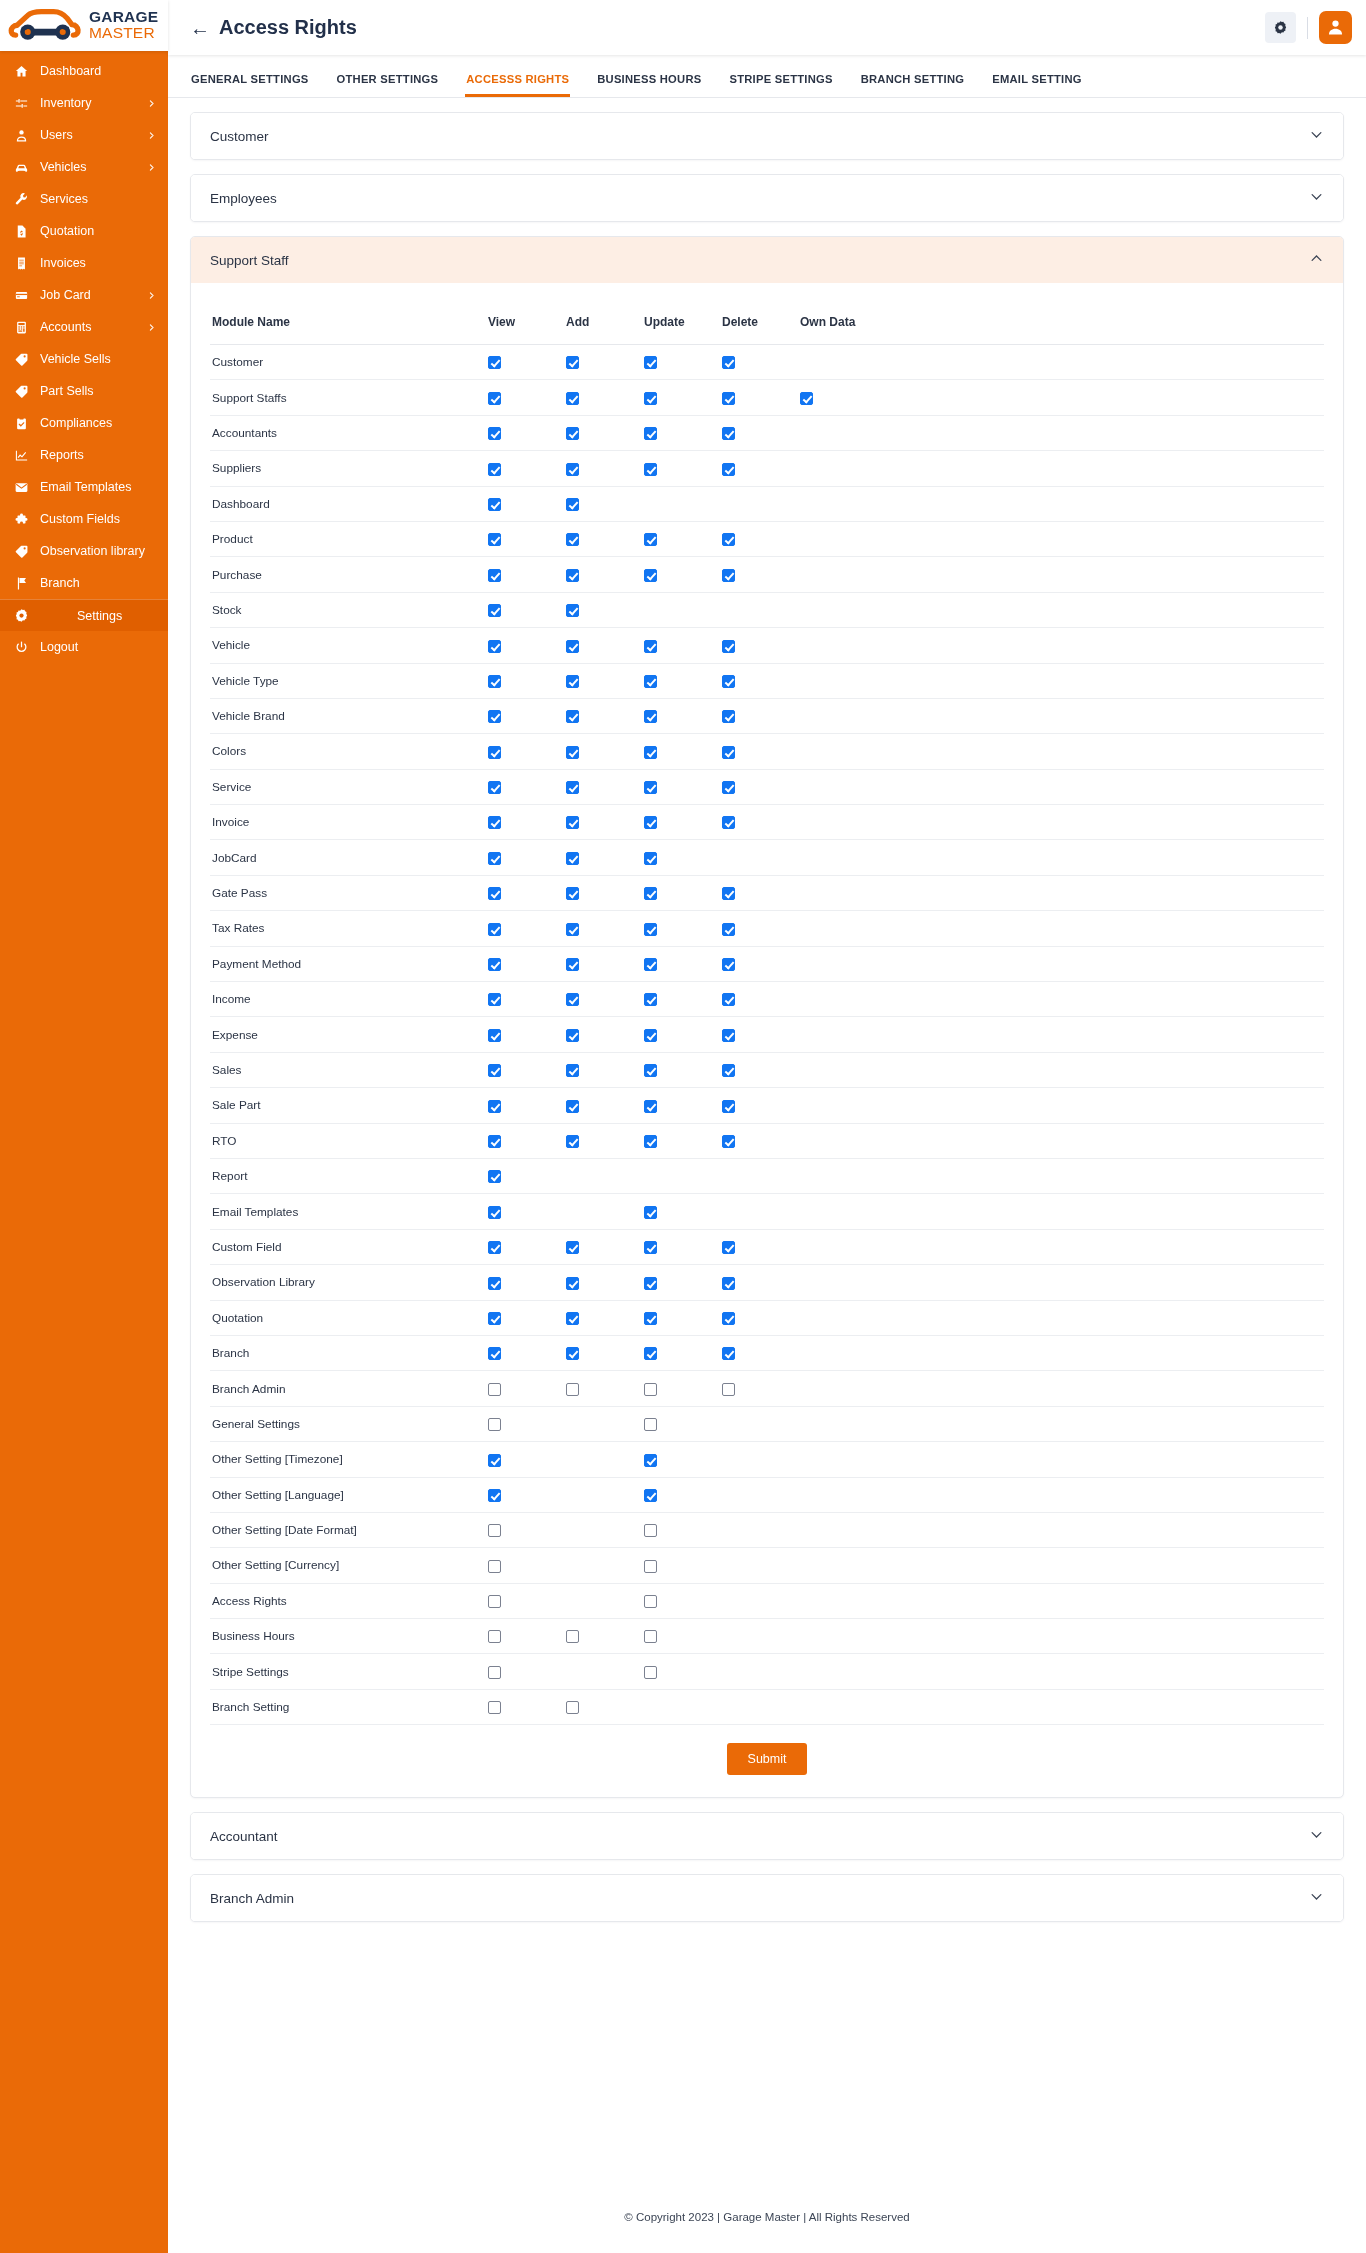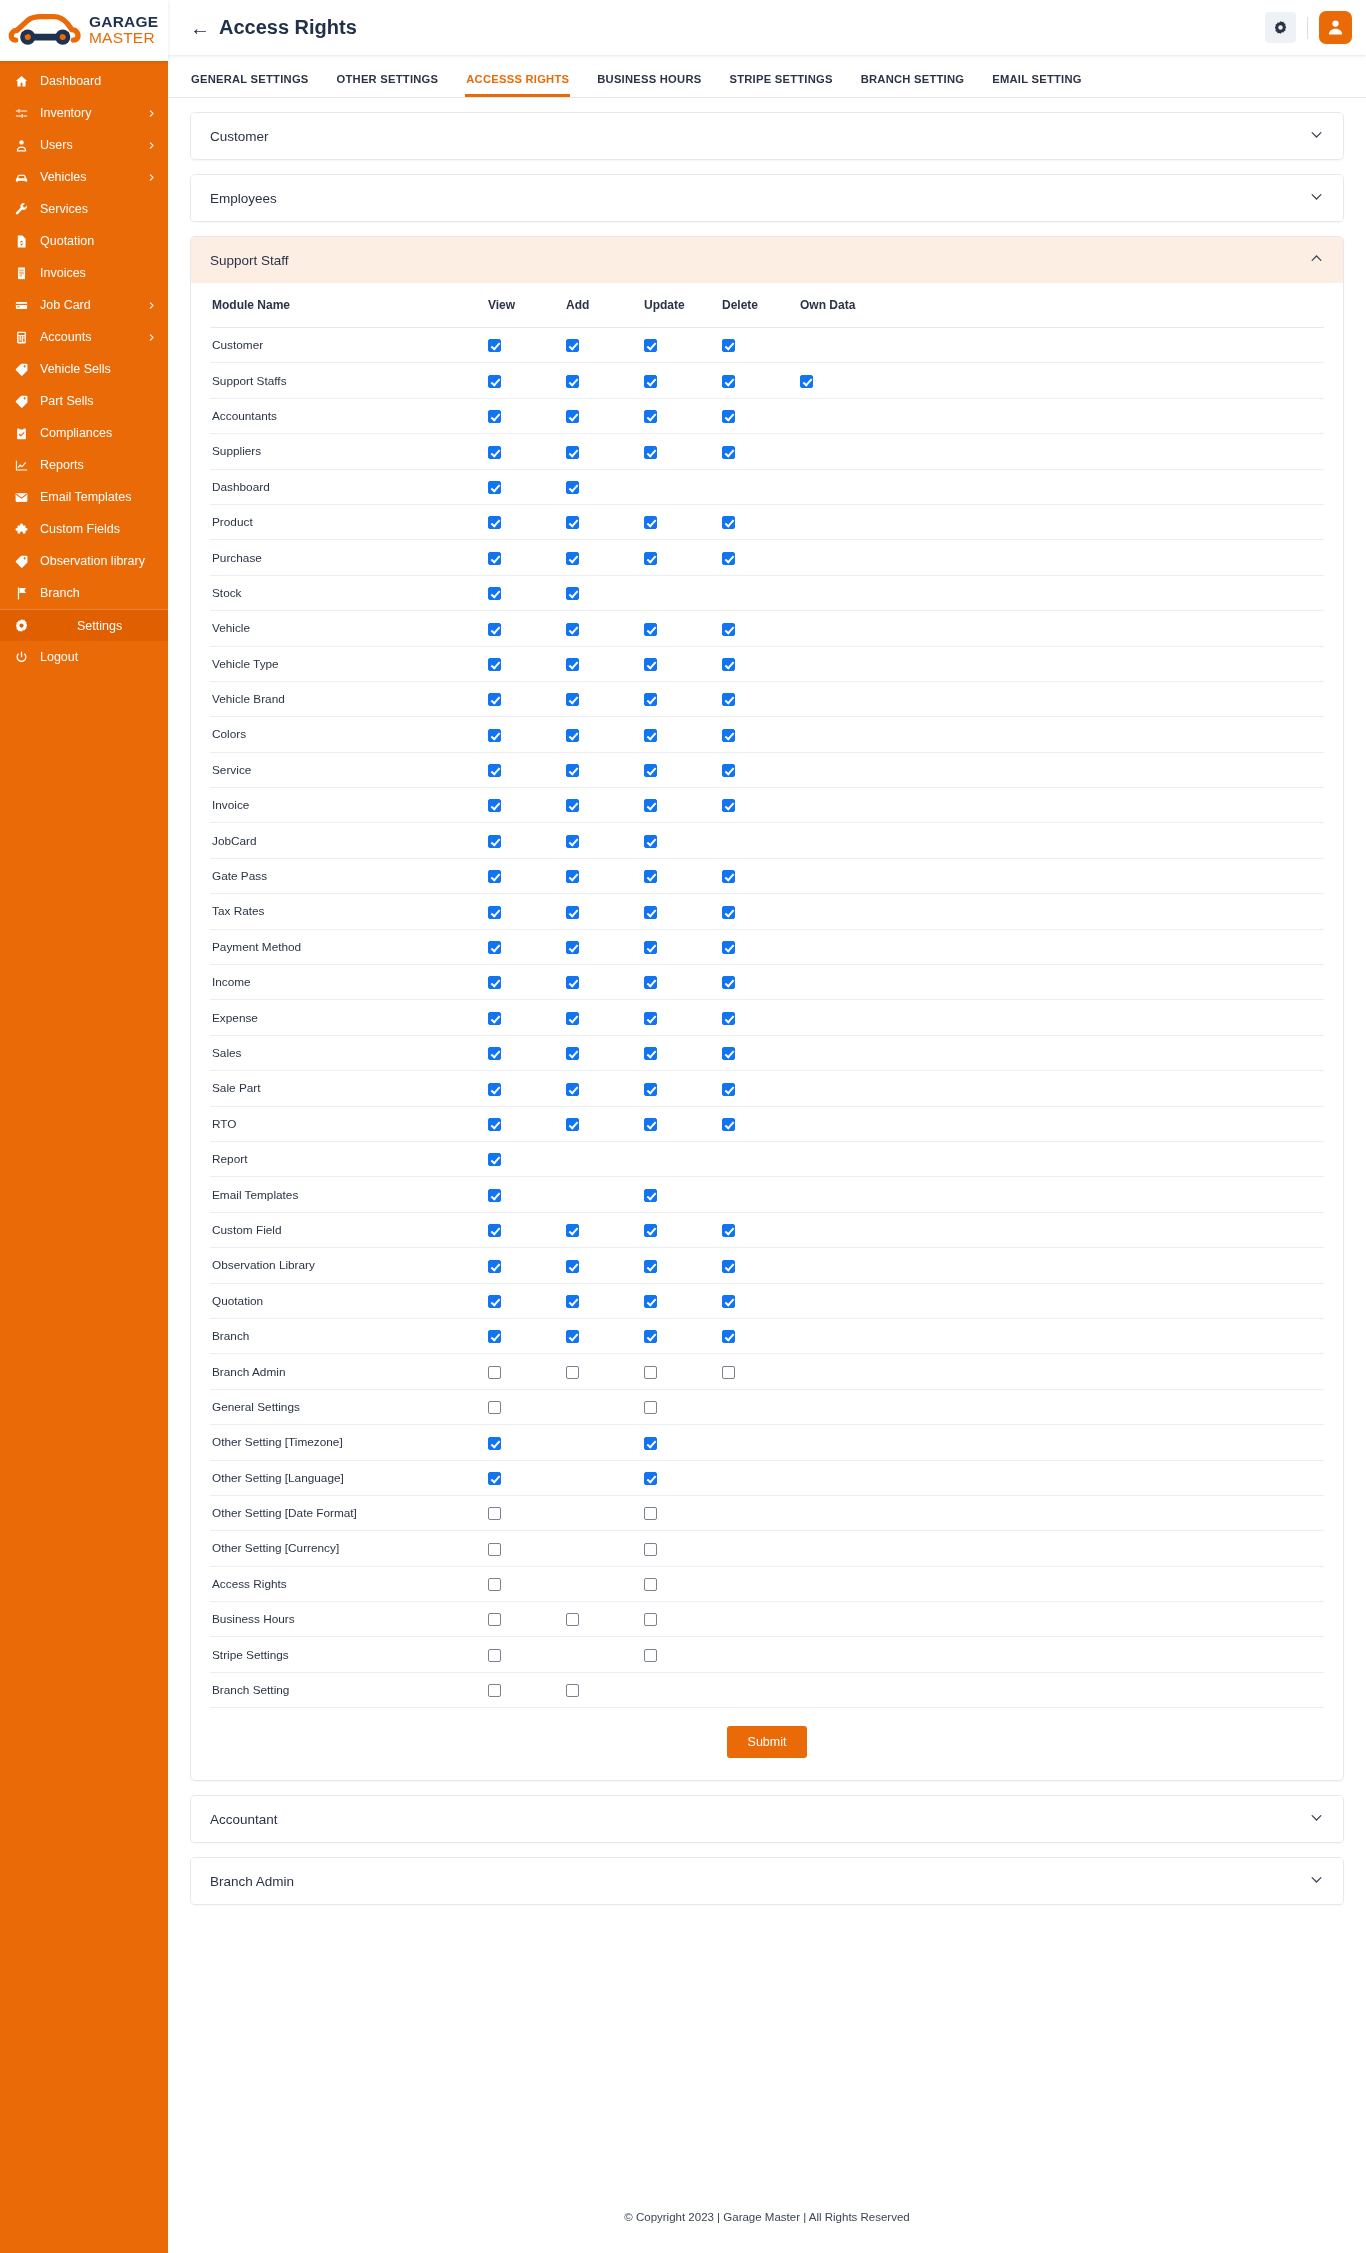--- a/index.html
+++ b/index.html
@@ -12,21 +12,21 @@
   body { display: flex; min-height: 2253px; }
 
   
   .sidebar {
     width: 168px;
     flex: 0 0 168px;
     background: #ea6a07;
     position: relative;
   }
   .logo-box {
-    height: 61px;
+    height: 51px;
     background: #ffffff;
     display: flex;
     align-items: center;
     padding-left: 8px;
     gap: 5px;
     box-shadow: 0 1px 3px rgba(0,0,0,0.12);
     position: relative;
     z-index: 5;
   }
   .logo-mark { width: 76px; height: 40px; flex: 0 0 76px; }
@@ -142,21 +142,21 @@
     padding: 0 19px;
     cursor: pointer;
     background: #fff;
   }
   .acc-head .t { font-size: 13.5px; color: #2b3445; }
   .acc-head .chev { margin-left: auto; color: #3c4555; }
   .acc.open > .acc-head { background: #fdeee4; }
 
   
   .tbl-wrap { padding: 0 19px; }
-  table.rights { width: 100%; border-collapse: collapse; }
+  table.rights { width: 100%; border-collapse: collapse; margin-top: 17px; }
   table.rights th {
     font-size: 12px;
     font-weight: bold;
     color: #2b3445;
     text-align: left;
     padding: 15px 0 15px 0;
     border-bottom: 1px solid #e6e8ec;
   }
   table.rights td {
     font-size: 11.8px;

